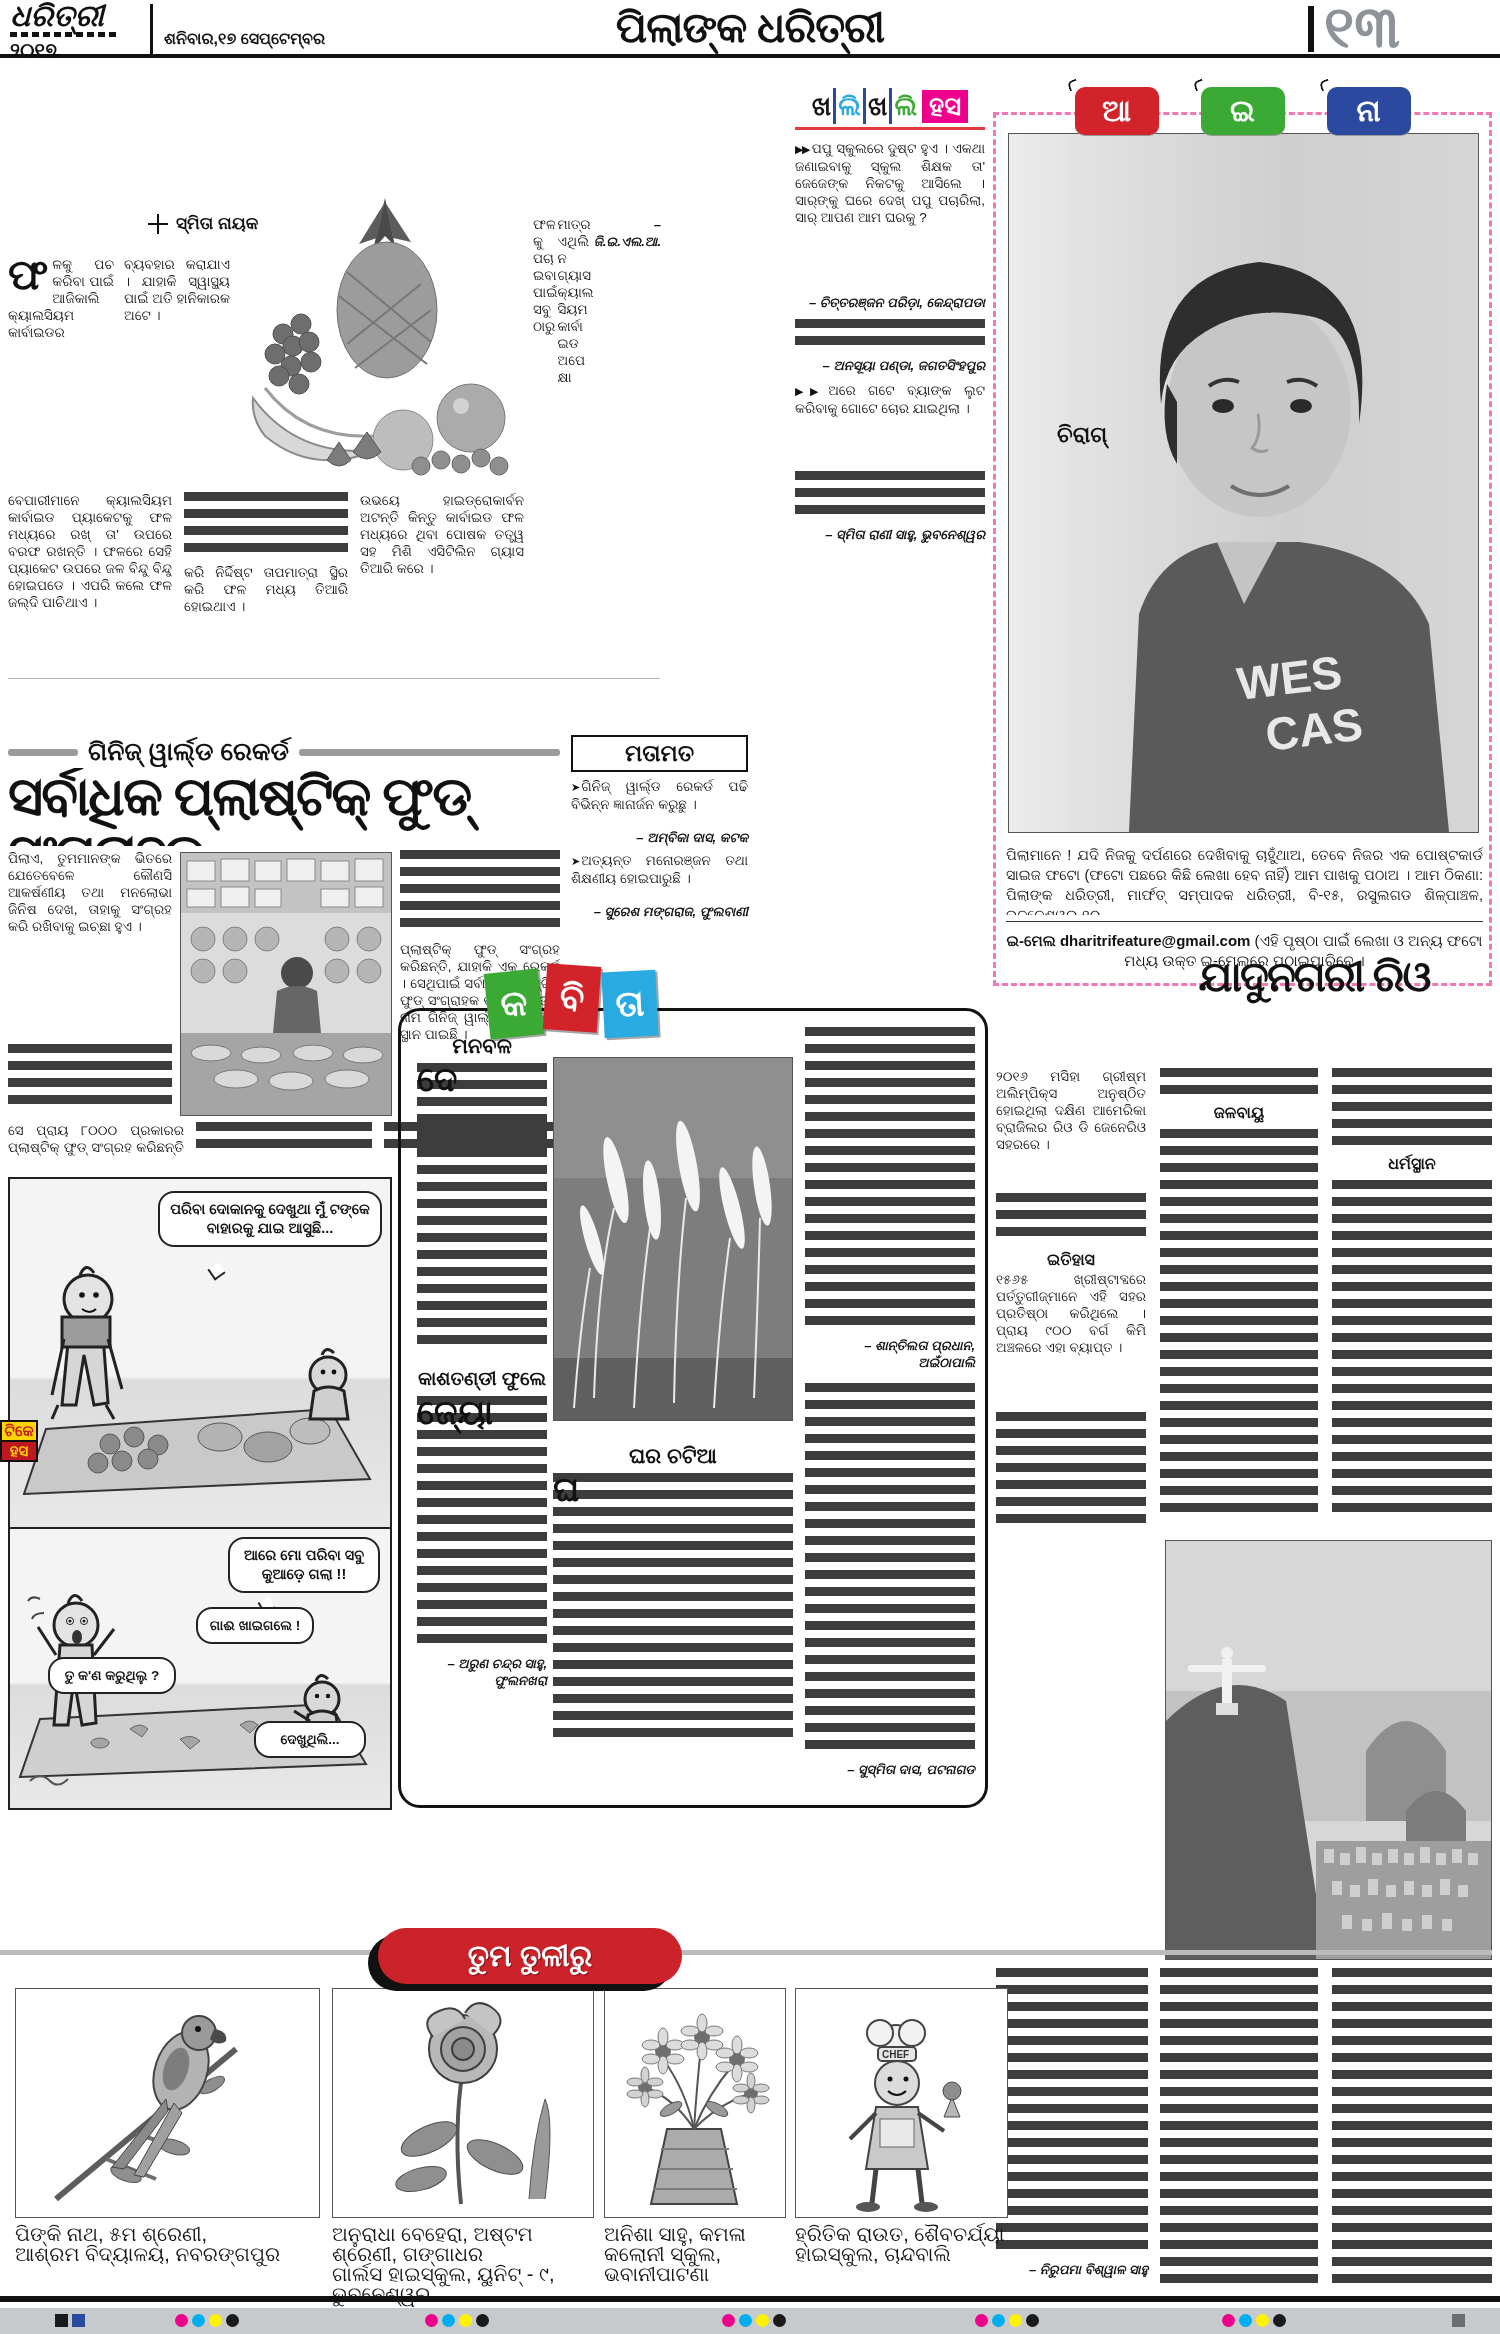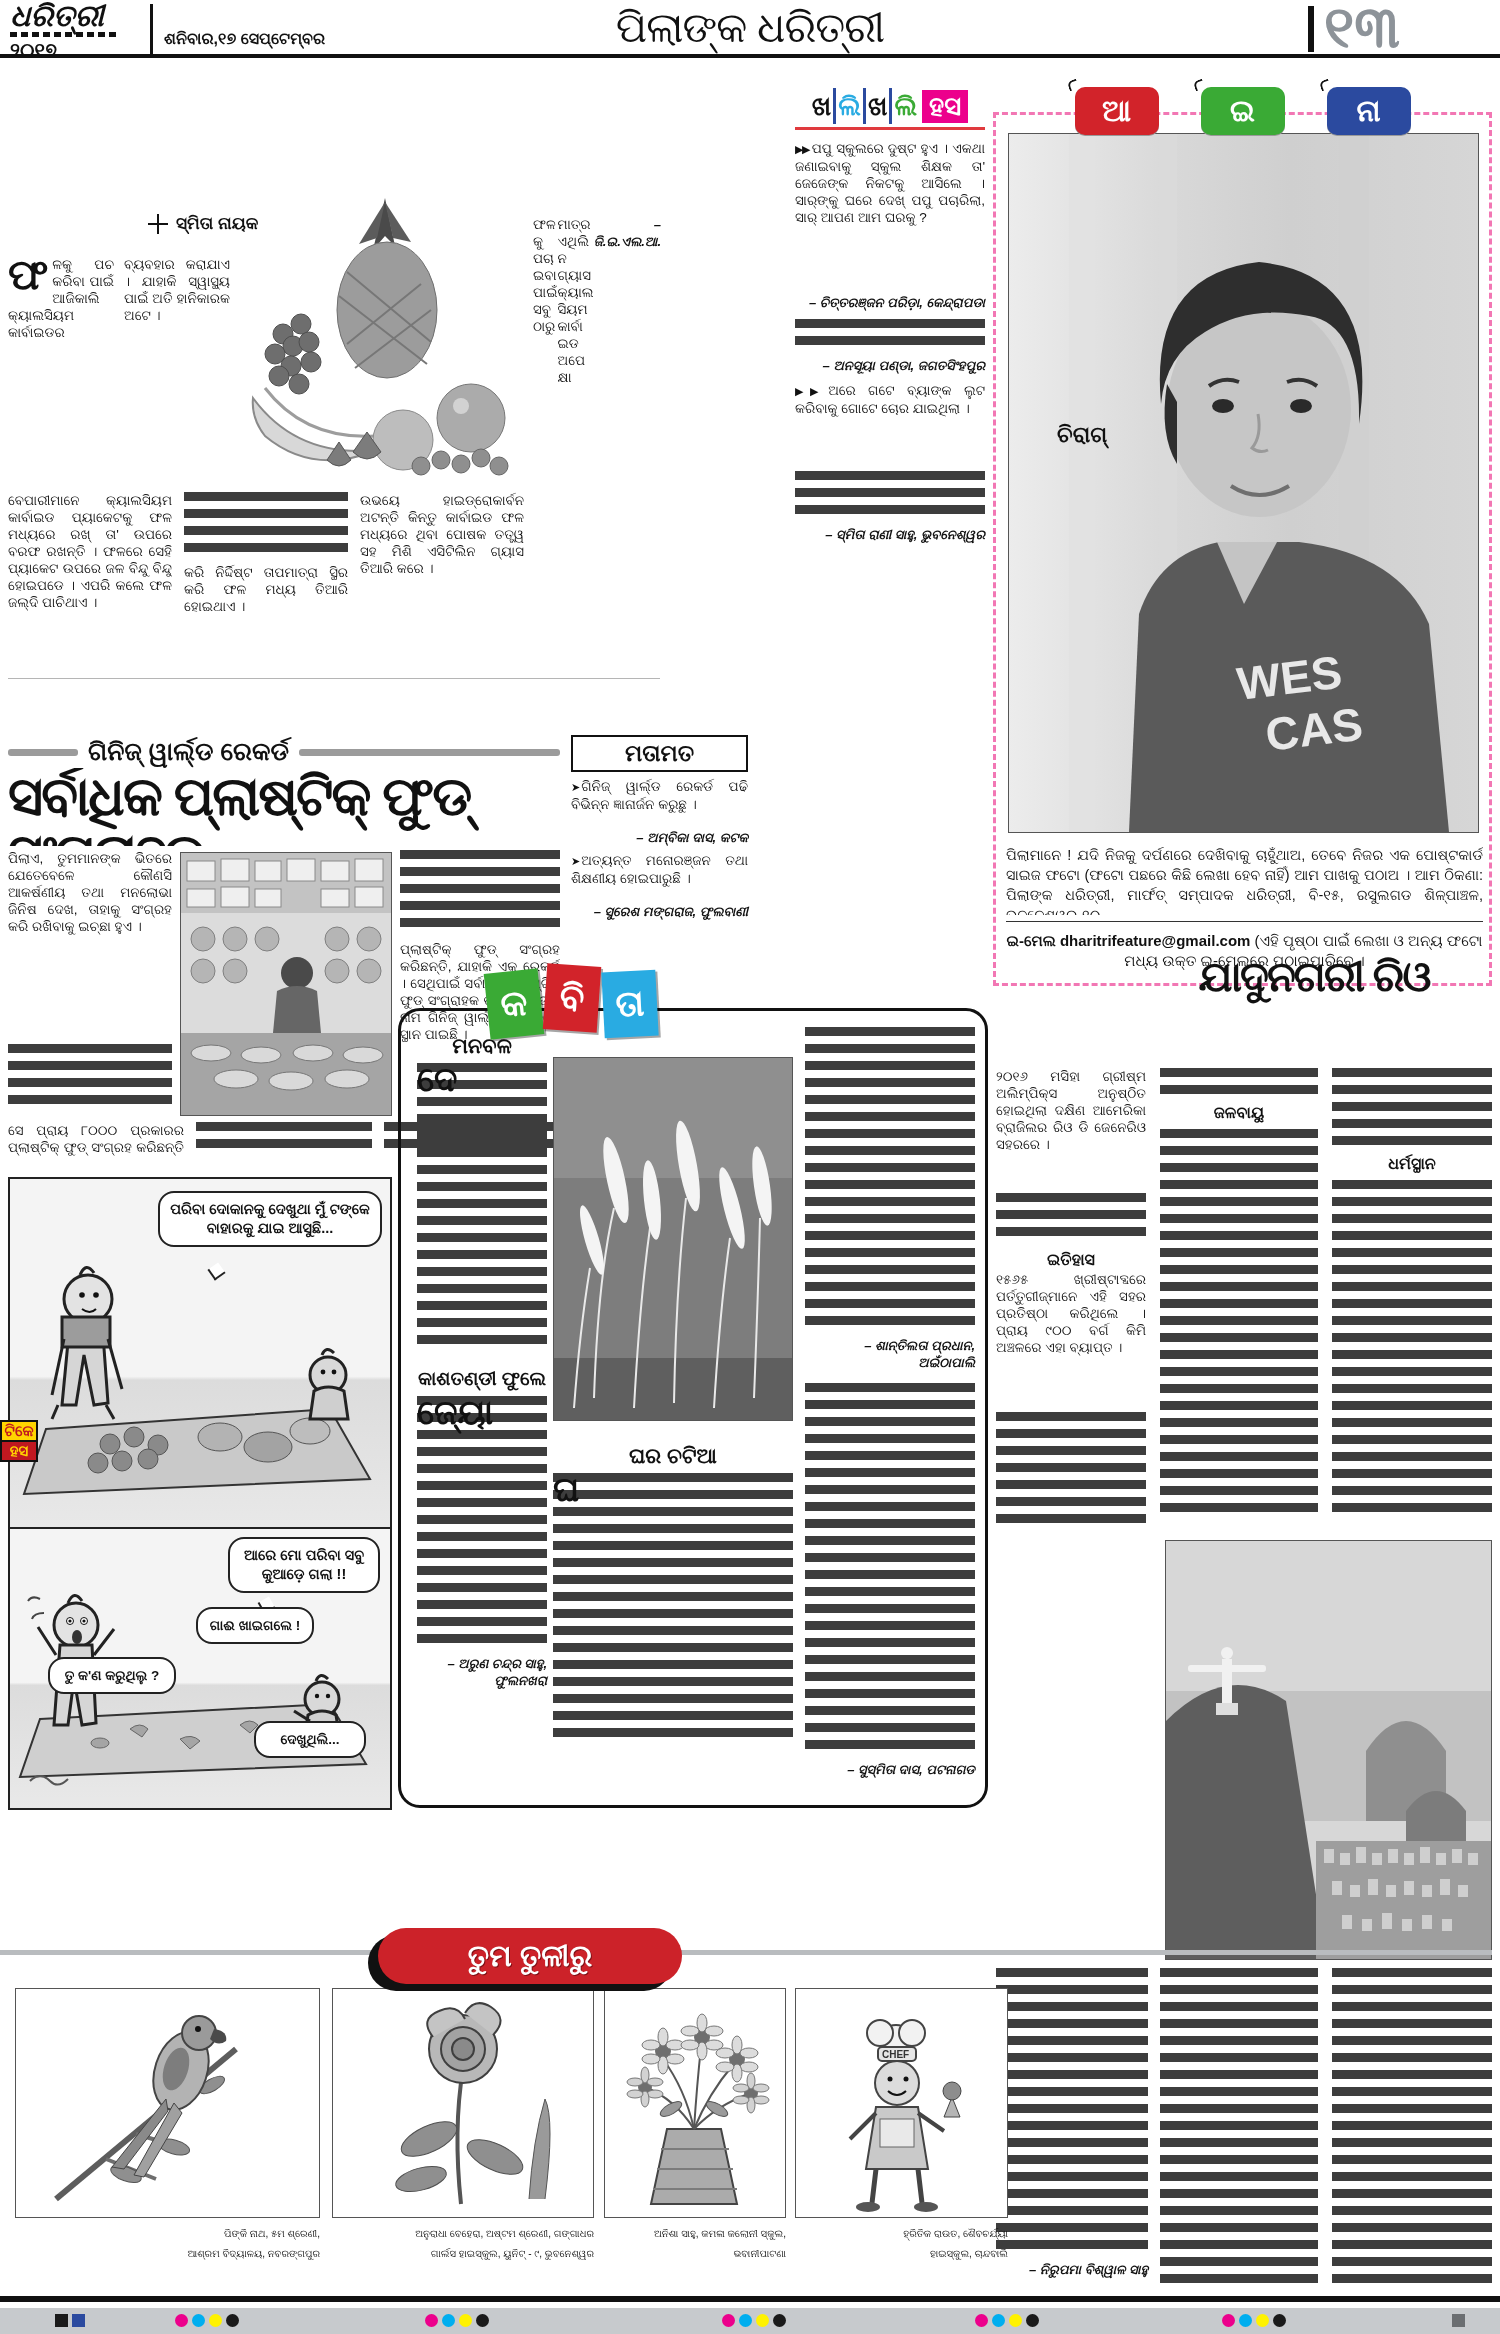--- a/index.html
+++ b/index.html
@@ -10,21 +10,21 @@
 .clip{overflow:hidden}
 .fill{background:repeating-linear-gradient(to bottom,#3d3d3d 0 9px,transparent 9px 17px)}
 .body-txt{font-size:13.5px;line-height:17px;text-align:justify;overflow:hidden;word-break:break-word}
 .credit{font-size:13px;font-style:italic;font-weight:bold;text-align:right;line-height:17px}
 .dc{float:left;font-size:42px;line-height:38px;font-weight:bold;margin:0 4px 0 0}
 .hairline{background:#b5b5b5}
 
 #hdr{position:absolute;left:0;top:0;width:1500px;height:58px;border-bottom:4px solid #111}
 .masthead{font-family:"Liberation Serif",serif;font-weight:bold;font-style:italic;font-size:30px;line-height:28px}
 .mast-dash{height:5px;width:108px;background:repeating-linear-gradient(90deg,#111 0 7px,transparent 7px 11px);margin:2px 0}
-.page-title{font-size:42px;font-weight:normal;letter-spacing:-1px}
+.page-title{font-size:42px;font-weight:bold;letter-spacing:-1px}
 .pagenum{font-size:58px;font-weight:bold;color:#8d9399;line-height:58px}
 
 .h-main{font-weight:800;letter-spacing:-2px;line-height:1.05}
 .kicker-bar{height:7px;background:#9b9b9b;border-radius:3px}
 
 .jk-h{display:flex;align-items:center;justify-content:center;gap:2px;font-weight:bold;font-size:26px}
 .jk-sep{width:3px;height:36px;background:#2b4a9f}
 .jk-box{background:#ec008c;color:#fff;padding:1px 7px;margin-left:3px}
 .jk-rule{height:3px;background:#e03a3e;margin-top:3px}
 .marker{font-size:11px;letter-spacing:-2px;margin-right:3px}
@@ -42,21 +42,21 @@
 
 .panel{position:absolute;left:0;width:384px;background:linear-gradient(#f4f4f4 55%,#dcdcdc 56%,#e9e9e9);border:2.5px solid #222}
 .bubble{position:absolute;background:#fff;border:2.5px solid #222;border-radius:16px;
   padding:7px 10px;font-size:14.5px;font-weight:bold;text-align:center;line-height:19px;z-index:3}
 .tail{position:absolute;width:13px;height:13px;background:#fff;border-left:2.5px solid #222;border-bottom:2.5px solid #222;z-index:2}
 .tab{width:38px;text-align:center;font-weight:bold;font-size:15px;border:2px solid #111}
 
 .ribbon{background:#cc2229;border-radius:28px;color:#fff;font-size:30px;font-weight:bold;
   display:flex;align-items:center;justify-content:center;box-shadow:-10px 7px 0 #111;text-shadow:1px 1px 0 #7e0f14}
 .frame{border:1.5px solid #555;background:#fff}
-.capn{font-size:10px;text-align:right;line-height:20px}
+.capn{font-size:20px;text-align:left;line-height:20px}
 
 #cbar{background:#c7cacd}
 .dotg{position:absolute;top:6px;display:flex;gap:4px}
 .dot{width:13px;height:13px;border-radius:50%}
 .sq{width:13px;height:13px}
 .email-line{font-size:15px;line-height:20px}
 .photo-edge{border:1px solid #555}
 </style>
 </head>
 <body>

